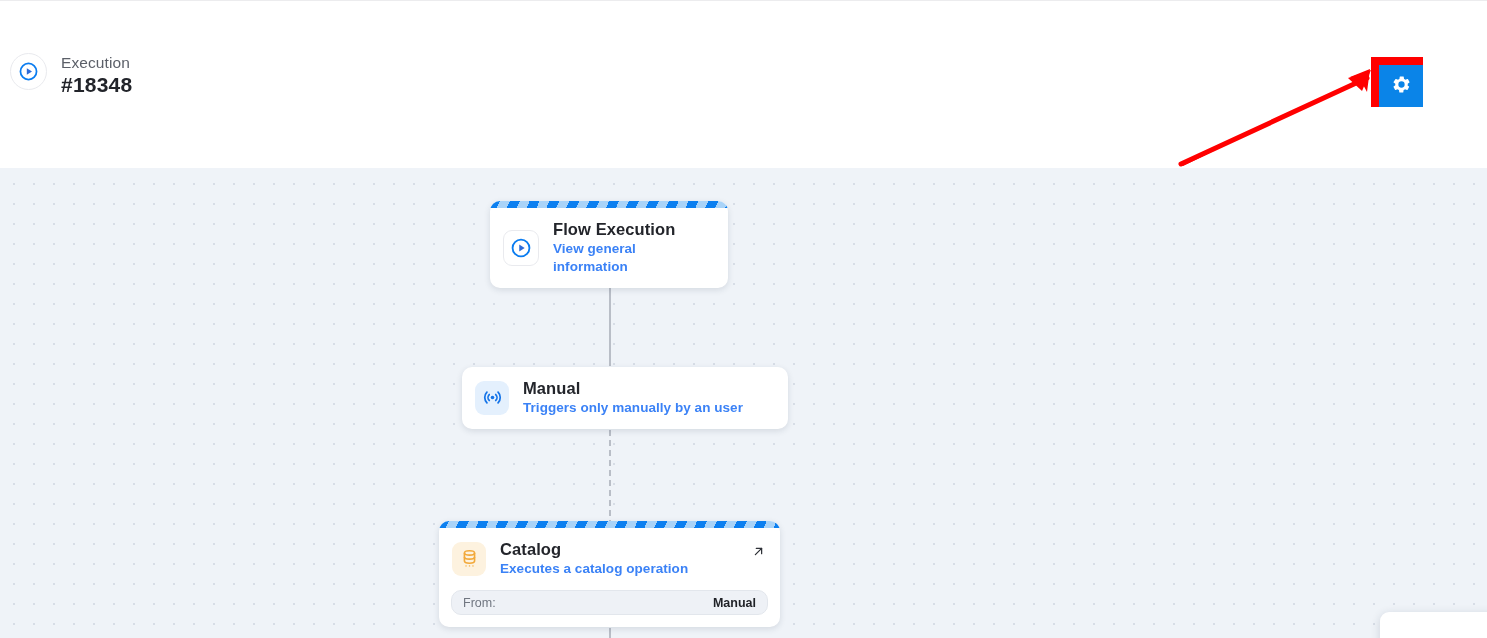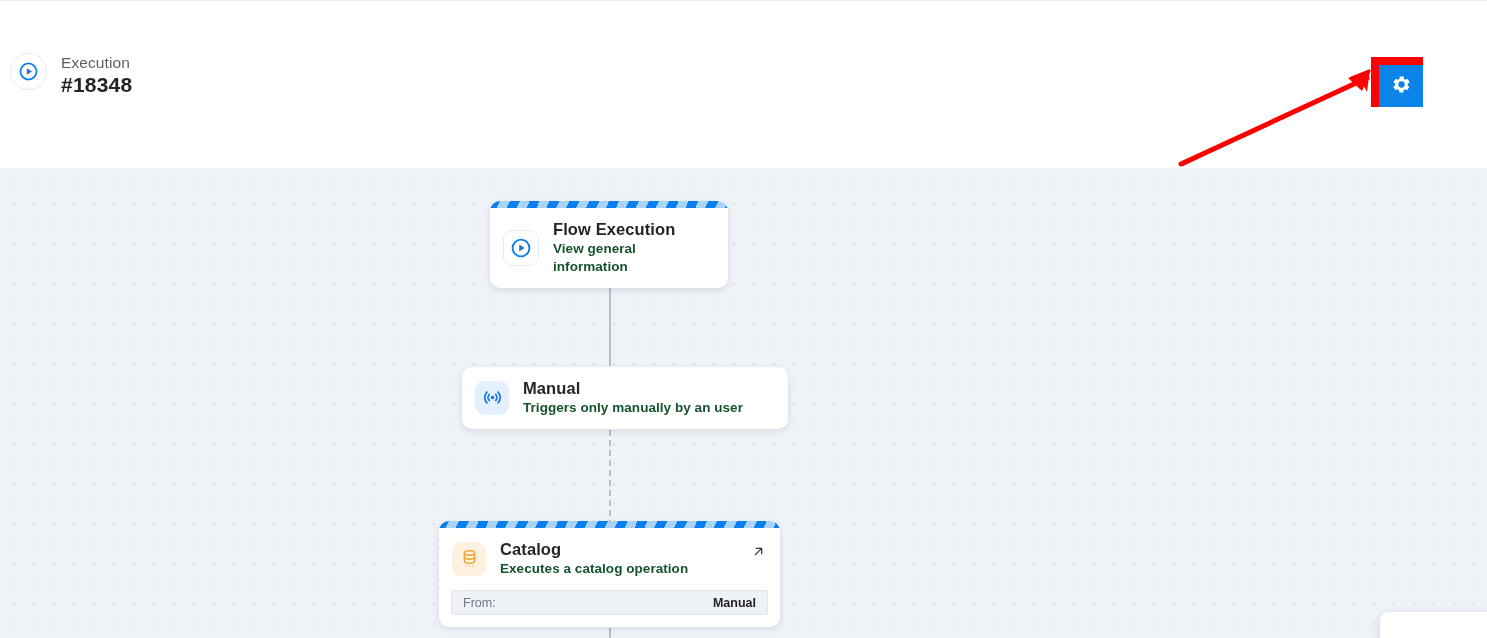--- a/index.html
+++ b/index.html
@@ -185,21 +185,21 @@
   .icon-orangebg { background: #fdf2df; }
   .node-texts { display: flex; flex-direction: column; }
   .node-title {
     font-size: 16.5px;
     color: #23252b;
     line-height: 21px;
     letter-spacing: 0.1px;
   }
   .node-sub {
     font-size: 13.5px;
-    color: #14532d;
+    color: #3b82f6;
     line-height: 18px;
     letter-spacing: 0.05px;
   }
   .node-openlink {
     position: absolute;
     right: 13px;
     top: 14px;
     width: 18px;
     height: 18px;
     display: flex;
@@ -210,21 +210,21 @@
 
   
   #node-flow-execution { left: 490px; top: 33px; width: 238px; }
   #node-manual { left: 462px; top: 199px; width: 326px; }
   #node-catalog { left: 439px; top: 353px; width: 341px; }
 
   .node-field {
     margin: 0 12px 12px 12px;
     background: #eef1f6;
     border: 1px solid #e2e6ec;
-    border-radius: 2px;
+    border-radius: 10px;
     height: 25px;
     display: flex;
     align-items: center;
     justify-content: space-between;
     padding: 0 11px;
     box-sizing: border-box;
   }
   .field-key {
     font-size: 12.5px;
     color: #707680;

